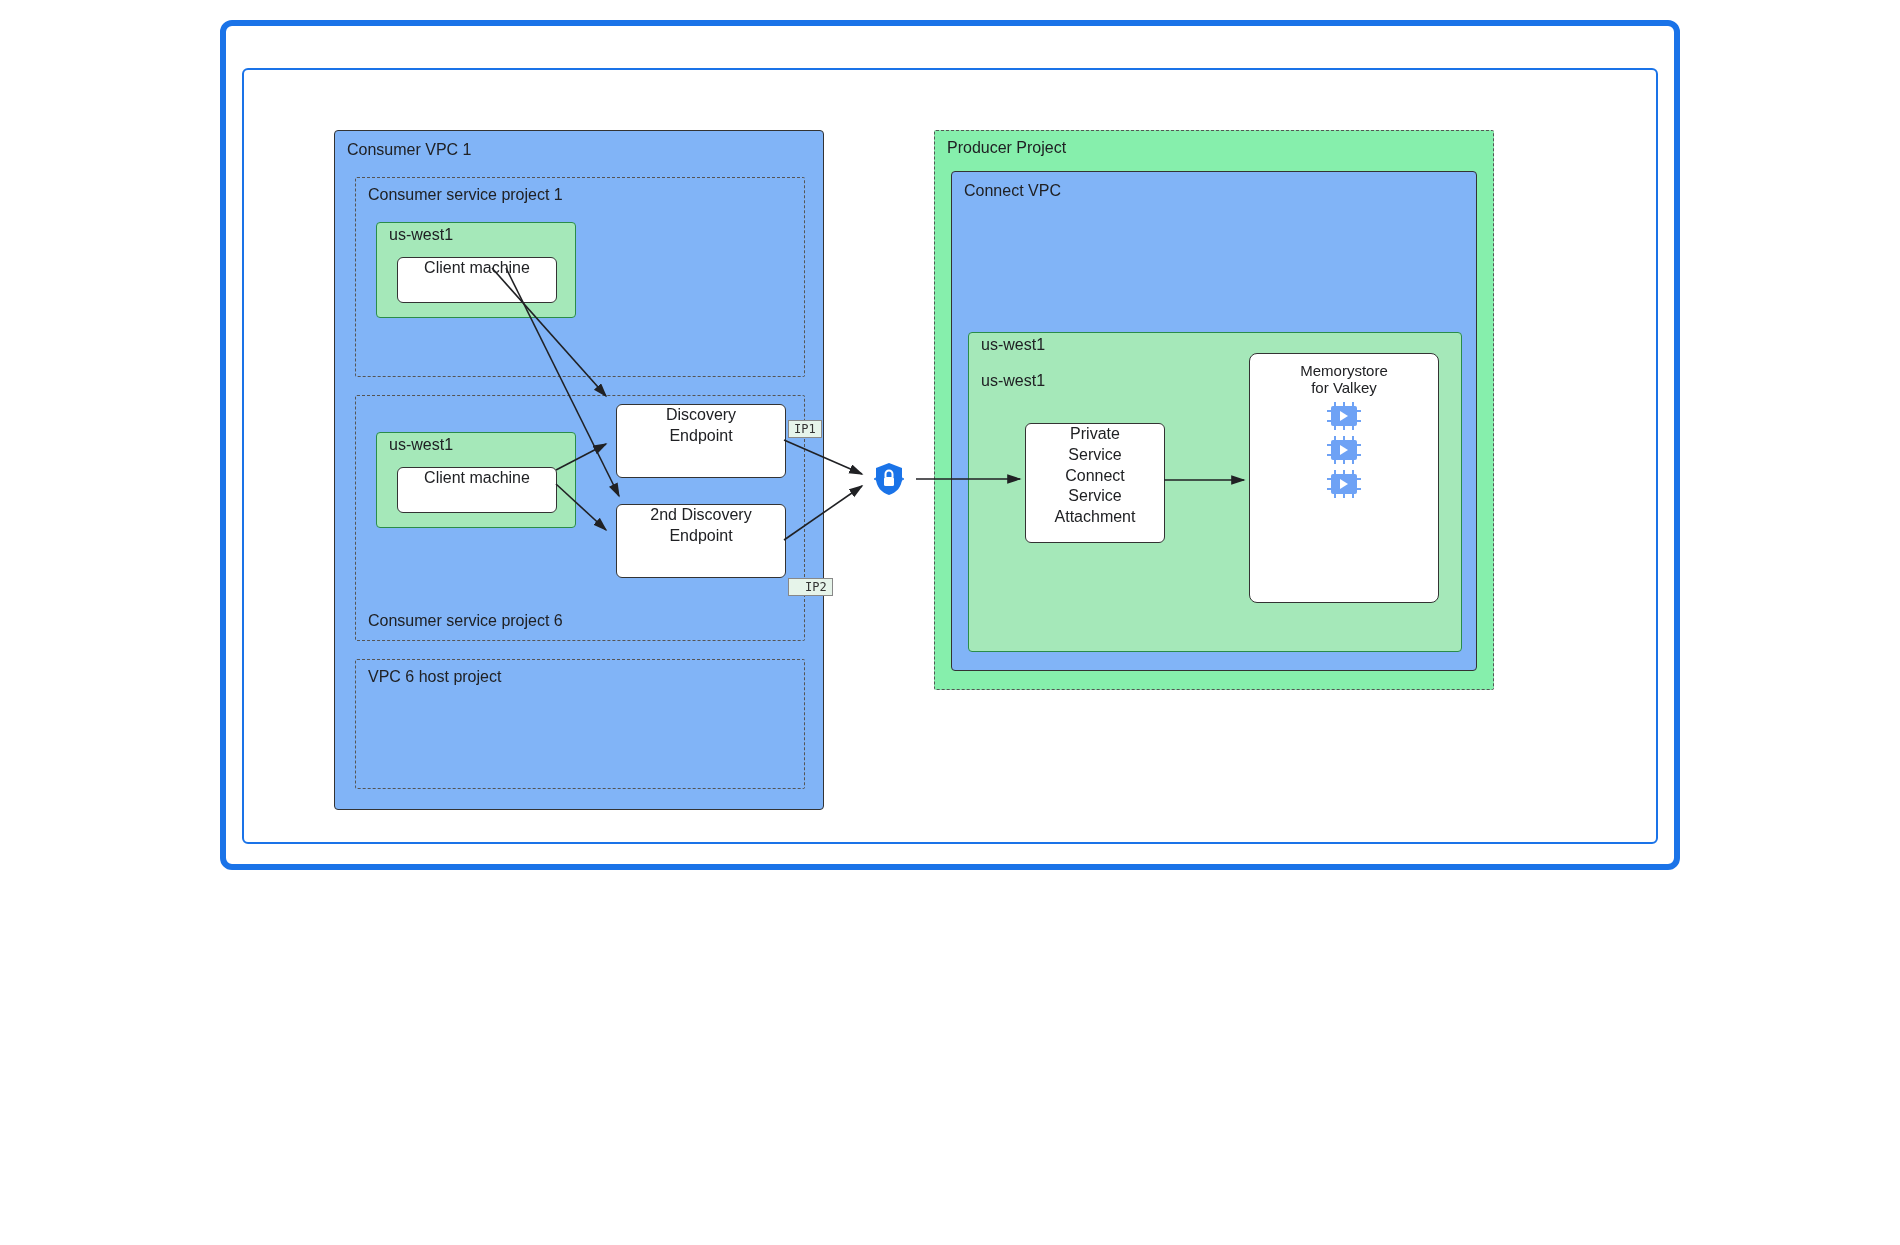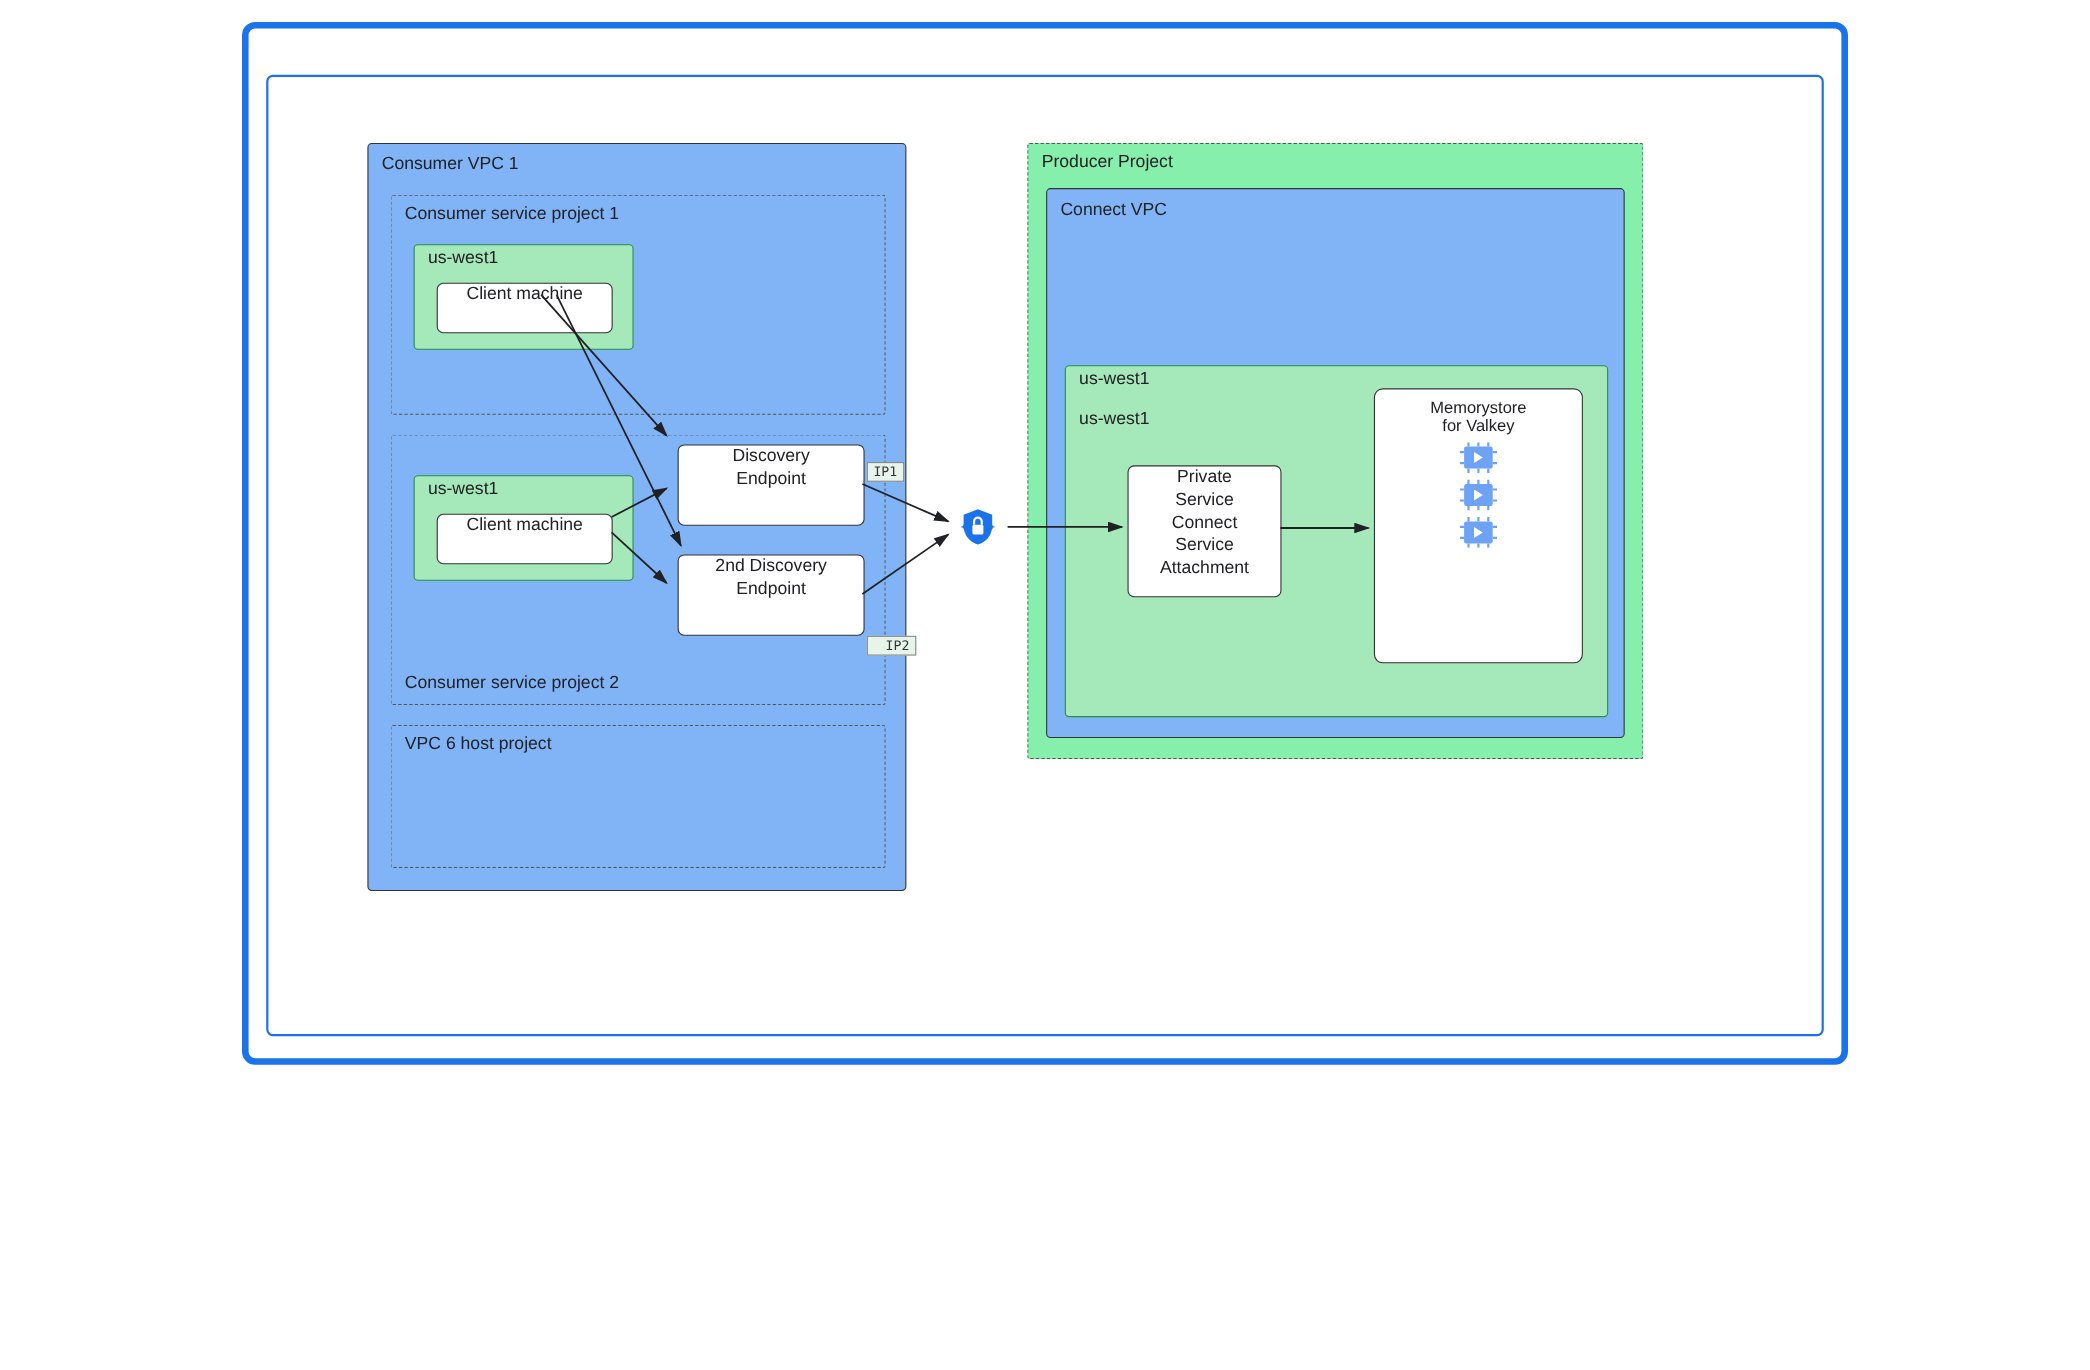--- a/index.html
+++ b/index.html
@@ -4,21 +4,21 @@
 <style>
   html,body{margin:0;padding:0;}
   body{
     background:#fff;
     font-family:"Google Sans","Product Sans","Helvetica Neue",Arial,sans-serif;
     color:#202124;
   }
   .outer{
     box-sizing:border-box;
     width:1460px;
-    height:948px;
+    height:850px;
     margin:20px auto;
     border:6px solid #1a73e8;
     border-radius:12px;
     position:relative;
     padding:8px 16px 16px 16px;
   }
   .gc-header{
     font-size:22px;
     color:#fff;
     margin:0 0 8px 4px;
@@ -125,21 +125,21 @@
 Endpoint</span>
         </div>
         <div class="abs ip-badge" style="left:432px;top:8px;">IP1</div>
 
         <div class="abs wbox" style="left:260px;top:108px;width:170px;height:74px;white-space:pre-line;">
           <span>2nd Discovery
 Endpoint</span>
         </div>
         <div class="abs ip-badge" style="left:432px;top:166px;padding-left:16px;">IP2</div>
 
-        <div class="abs label" style="left:12px;top:216px;">Consumer service project 2</div>
+        <div class="abs label" style="left:12px;top:216px;">Consumer service project 6</div>
       </div>
 
       <div class="abs dashed" style="left:20px;top:528px;width:450px;height:130px;">
         <div class="label">VPC 6 host project</div>
       </div>
     </div>
 
     <div class="abs" style="left:630px;top:392px;">
       <div class="lock-shield">
         <svg viewBox="0 0 30 34">

